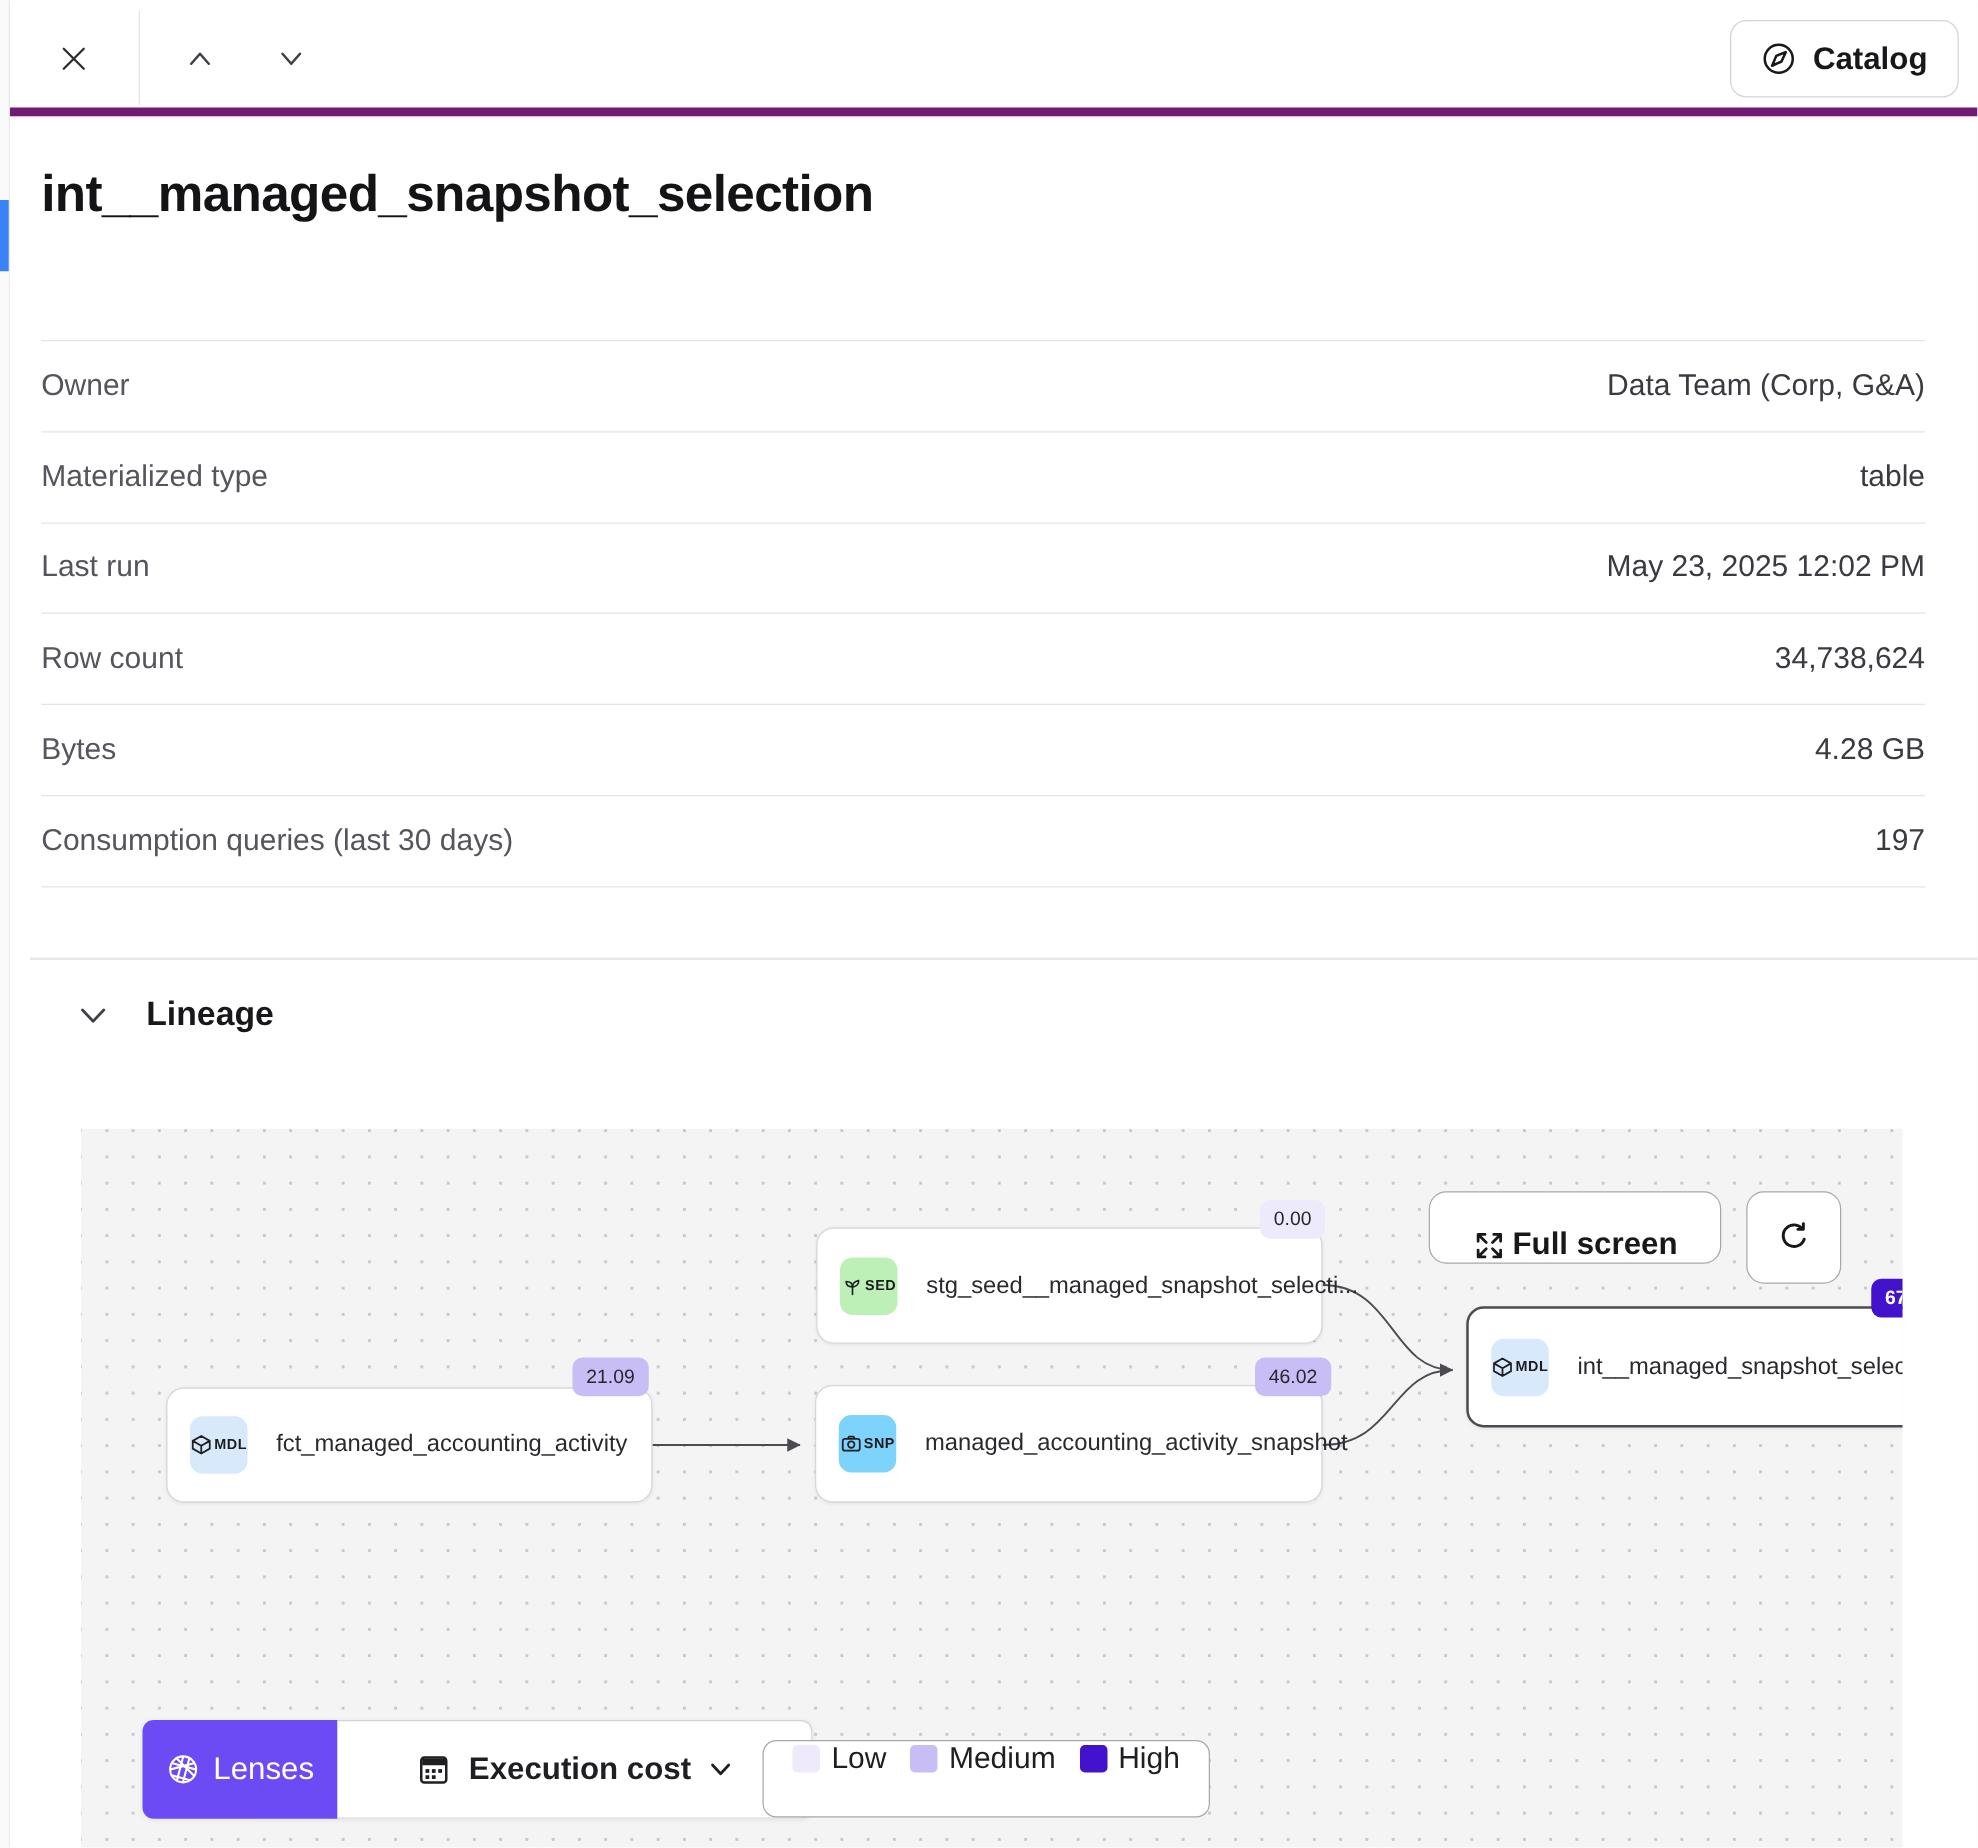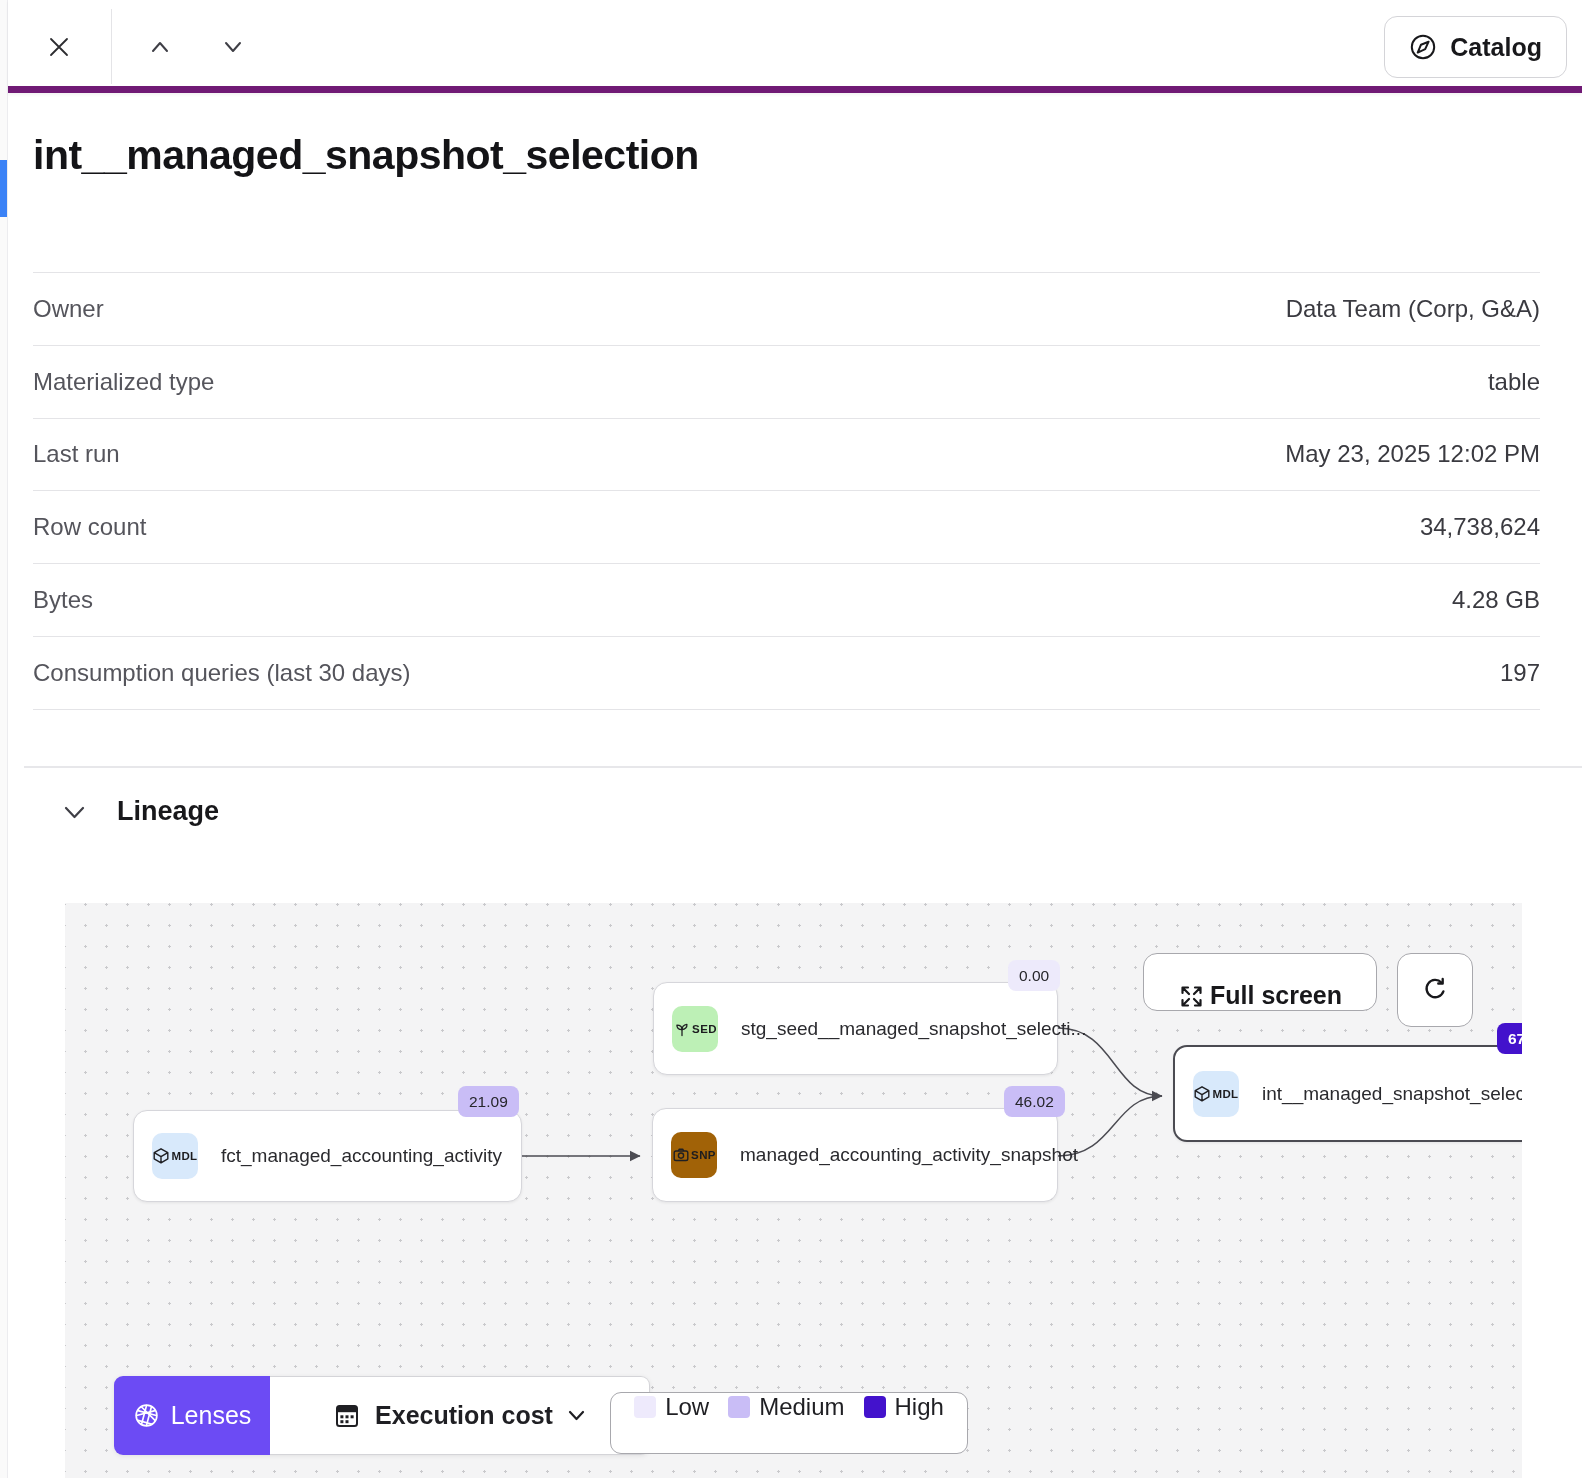--- a/index.html
+++ b/index.html
@@ -40,21 +40,21 @@
   .edges { position:absolute; left:0; top:0; }
 
   .node { position:absolute; background:#fff; border:1.5px solid #d6d6db; border-radius:14px;
           display:flex; align-items:center; gap:23px; padding-left:18px; cursor:pointer;
           box-shadow:0 1px 3px rgba(0,0,0,.07); }
   .node-selected { border:2px solid #4b4b52; }
   .type-badge { width:46px; height:46px; border-radius:10px; display:flex; flex-direction:row; align-items:center; justify-content:center; gap:1px; flex:0 0 auto; }
   .type-badge span { font-size:11.5px; font-weight:700; letter-spacing:.4px; color:#1c1c1f; }
   .badge-mdl { background:#d8e9fb; }
   .badge-sed { background:#bdf0b6; }
-  .badge-snp { background:#a16207; }
+  .badge-snp { background:#7dd3fc; }
   .node-label { font-size:19px; color:#2a2a2e; white-space:nowrap; }
 
   .chip { position:absolute; height:31px; line-height:31px; padding:0 11px; border-radius:8px; font-size:15.5px; color:#26262b; z-index:3; }
   .chip-low    { background:#edeafb; }
   .chip-medium { background:#c9bdf6; }
   .chip-high   { background:#4312cc; color:#fff; font-weight:600; }
 
   .fullscreen-btn { position:absolute; left:1078px; top:50px; width:234px; height:58px; background:#fff;
                     border:1.5px solid #a8a8ad; border-radius:14px; display:flex; align-items:flex-end; justify-content:center; gap:5px;
                     font-size:25px; font-weight:600; color:#18181b; cursor:pointer; font-family:inherit; z-index:4; }

